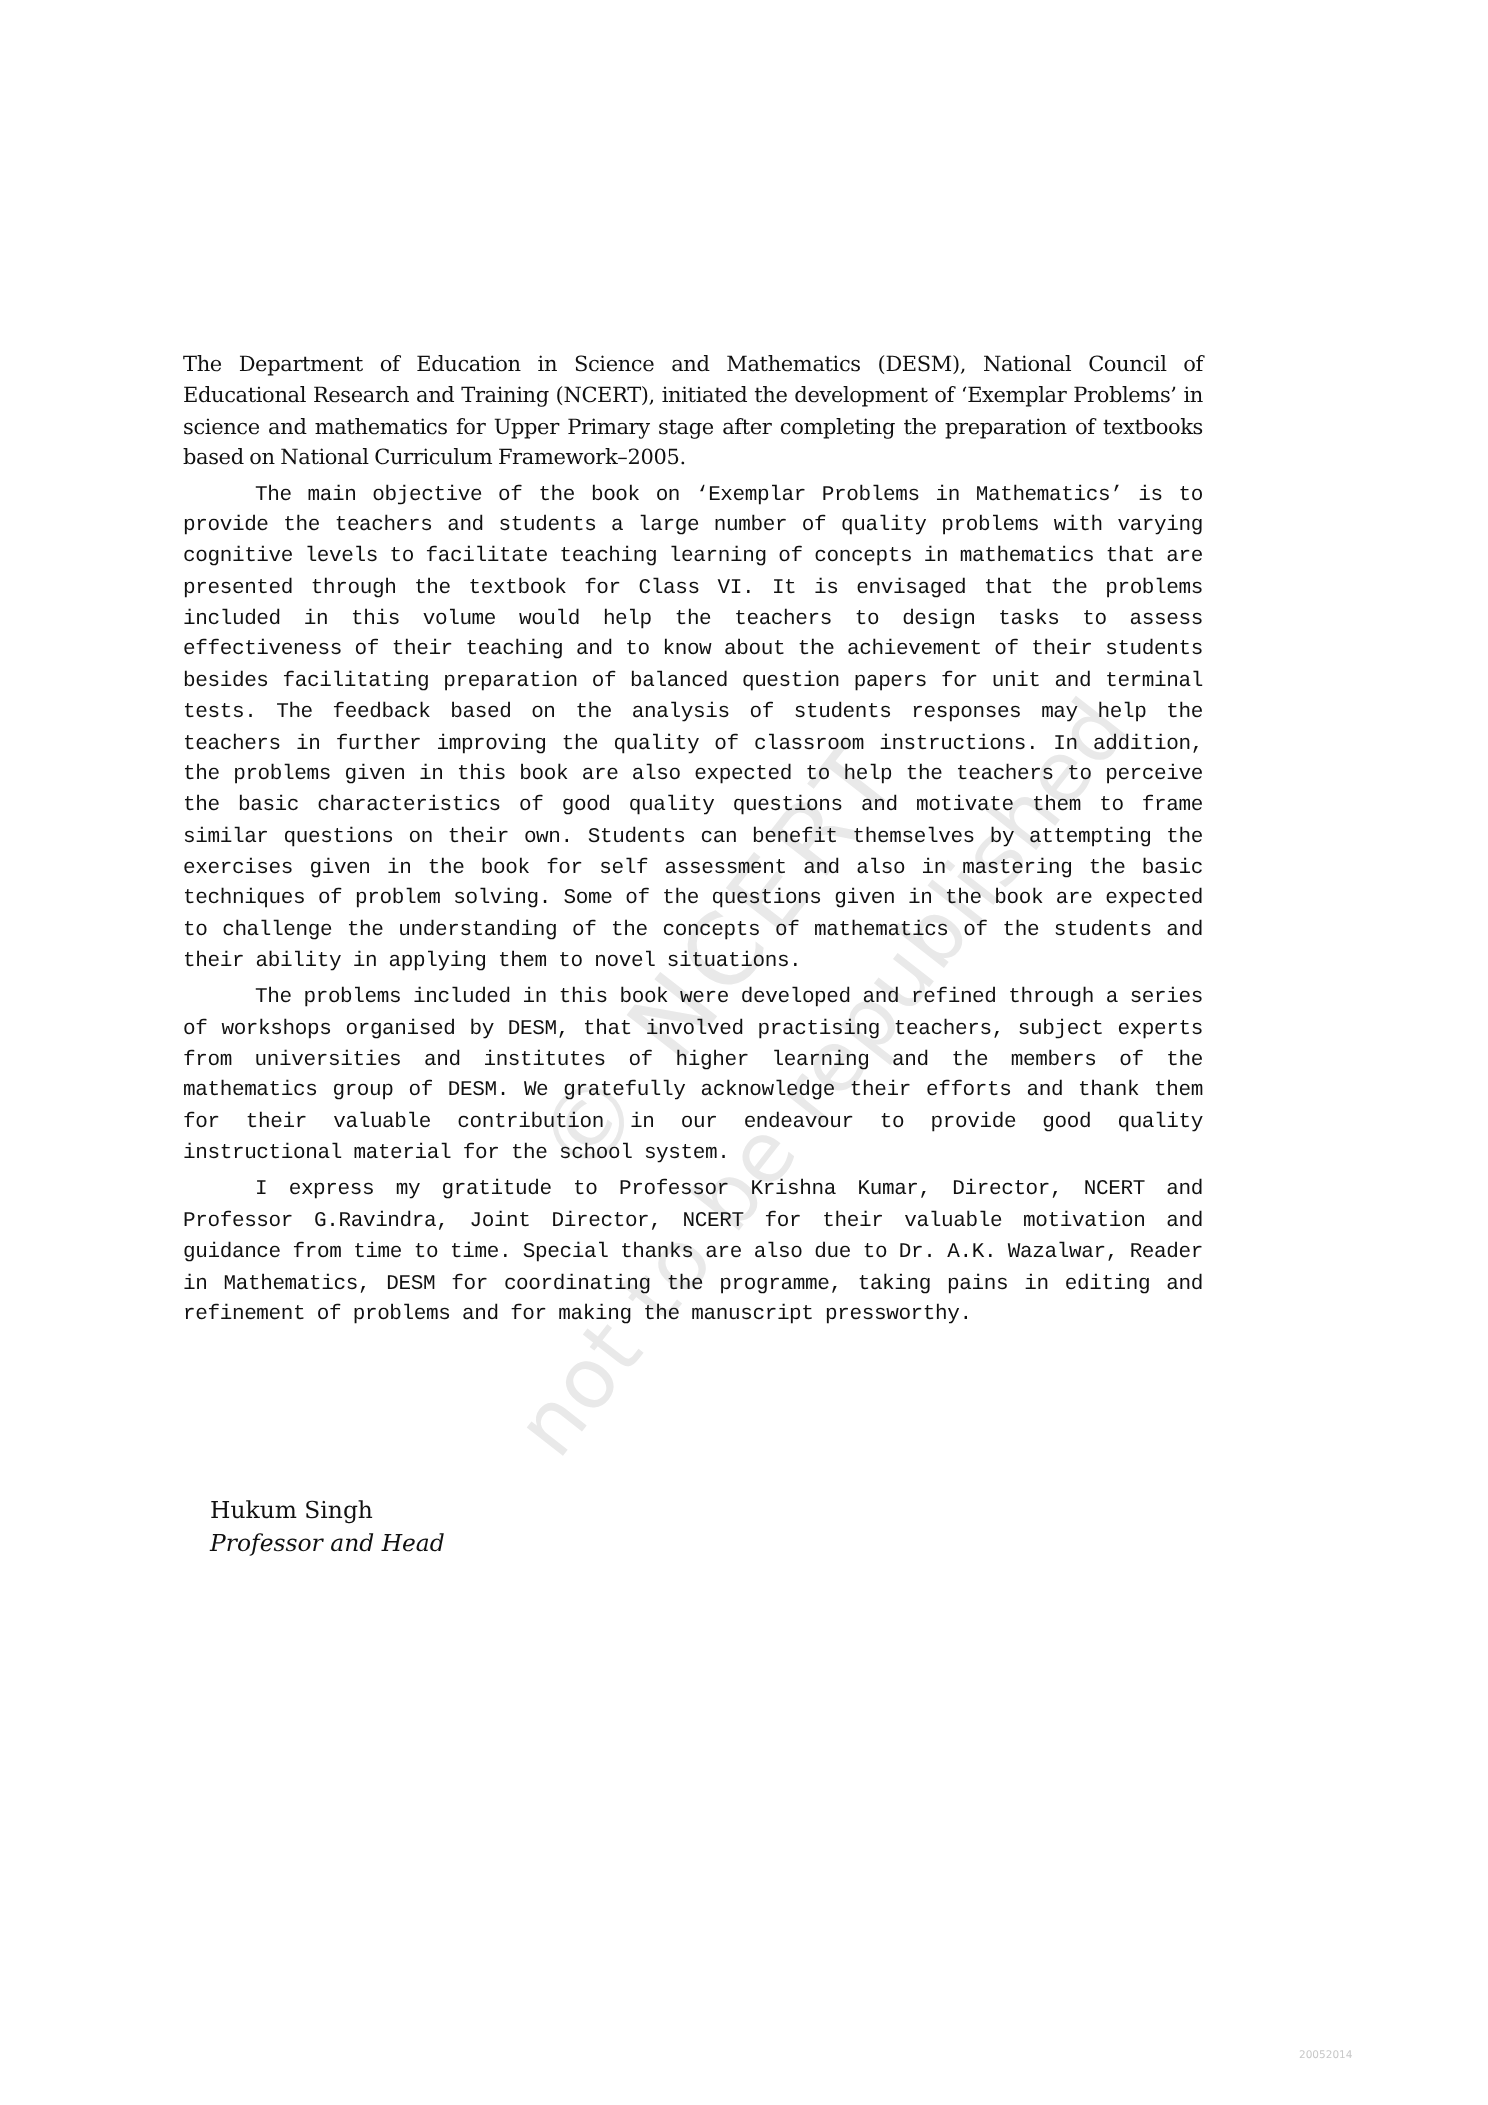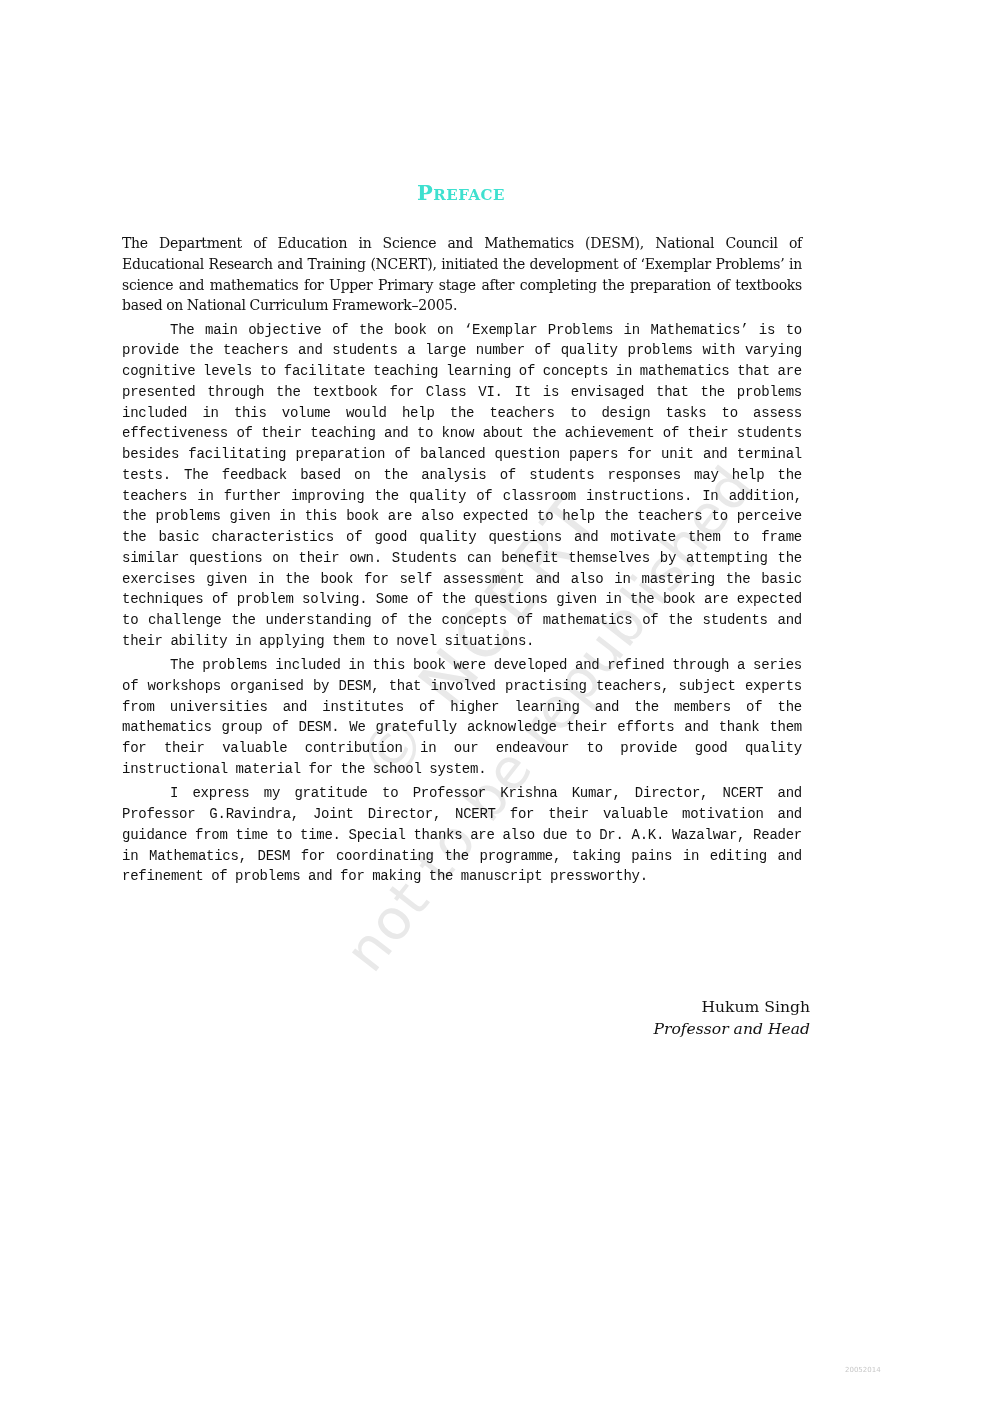--- a/index.html
+++ b/index.html
@@ -52,24 +52,23 @@
     .body p {
       margin: 0 0 3.6px 0;
       hyphens: none;
     }
     .body p.indent {
       text-indent: 48px;
       font-family: Liberation Mono, monospace;
     }
     .sign {
       position: absolute;
-      left: 130px;
+      left: 140px;
       width: 680px;
       top: 996px;
-      text-align: right;
       font-size: 15.6px;
       line-height: 22px;
       z-index: 2;
     }
     .sign .role {
       font-style: italic;
     }
     .watermark {
       position: absolute;
       z-index: 1;
@@ -92,33 +91,32 @@
       left: 250px;
       top: 710px;
       width: 560px;
       text-align: center;
       font-size: 56px;
       letter-spacing: 1px;
       transform: rotate(-52deg);
     }
     .footer-code {
       position: absolute;
-      left: 845px;
+      left: 866px;
       top: 1366px;
       font-family: "DejaVu Sans", "Liberation Sans", sans-serif;
       font-size: 7px;
       color: #c8c8c8;
     }
   </style>
 </head>
 <body>
 
 <div class="page">
 
-  <div class="heading"><span class="cap">P</span><span>REFACE</span></div>
 
   <div class="watermark wm1">© NCERT</div>
   <div class="watermark wm2">not to be republished</div>
 
   <div class="body">
     <p>The Department of Education in Science and Mathematics (DESM), National Council of Educational Research and Training (NCERT), initiated the development of ‘Exemplar Problems’ in science and mathematics for Upper Primary stage after completing the preparation of textbooks based on National Curriculum Framework–2005.</p>
     <p class="indent">The main objective of the book on ‘Exemplar Problems in Mathematics’ is to provide the teachers and students a large number of quality problems with varying cognitive levels to facilitate teaching learning of concepts in mathematics that are presented through the textbook for Class VI. It is envisaged that the problems included in this volume would help the teachers to design tasks to assess effectiveness of their teaching and to know about the achievement of their students besides facilitating preparation of balanced question papers for unit and terminal tests. The feedback based on the analysis of students responses may help the teachers in further improving the quality of classroom instructions. In addition, the problems given in this book are also expected to help the teachers to perceive the basic characteristics of good quality questions and motivate them to frame similar questions on their own. Students can benefit themselves by attempting the exercises given in the book for self assessment and also in mastering the basic techniques of problem solving. Some of the questions given in the book are expected to challenge the understanding of the concepts of mathematics of the students and their ability in applying them to novel situations.</p>
     <p class="indent">The problems included in this book were developed and refined through a series of workshops organised by DESM, that involved practising teachers, subject experts from universities and institutes of higher learning and the members of the mathematics group of DESM. We gratefully acknowledge their efforts and thank them for their valuable contribution in our endeavour to provide good quality instructional material for the school system.</p>
     <p class="indent">I express my gratitude to Professor Krishna Kumar, Director, NCERT and Professor G.Ravindra, Joint Director, NCERT for their valuable motivation and guidance from time to time. Special thanks are also due to Dr. A.K. Wazalwar, Reader in Mathematics, DESM for coordinating the programme, taking pains in editing and refinement of problems and for making the manuscript pressworthy.</p>
   </div>

